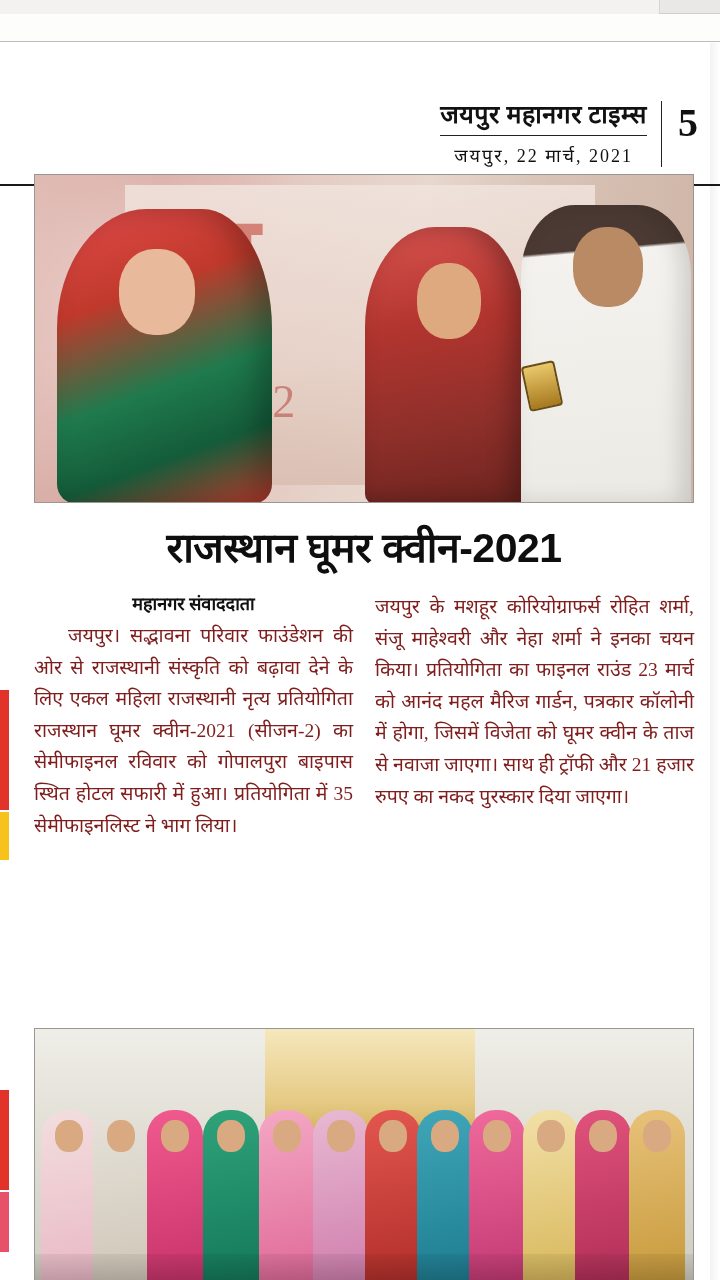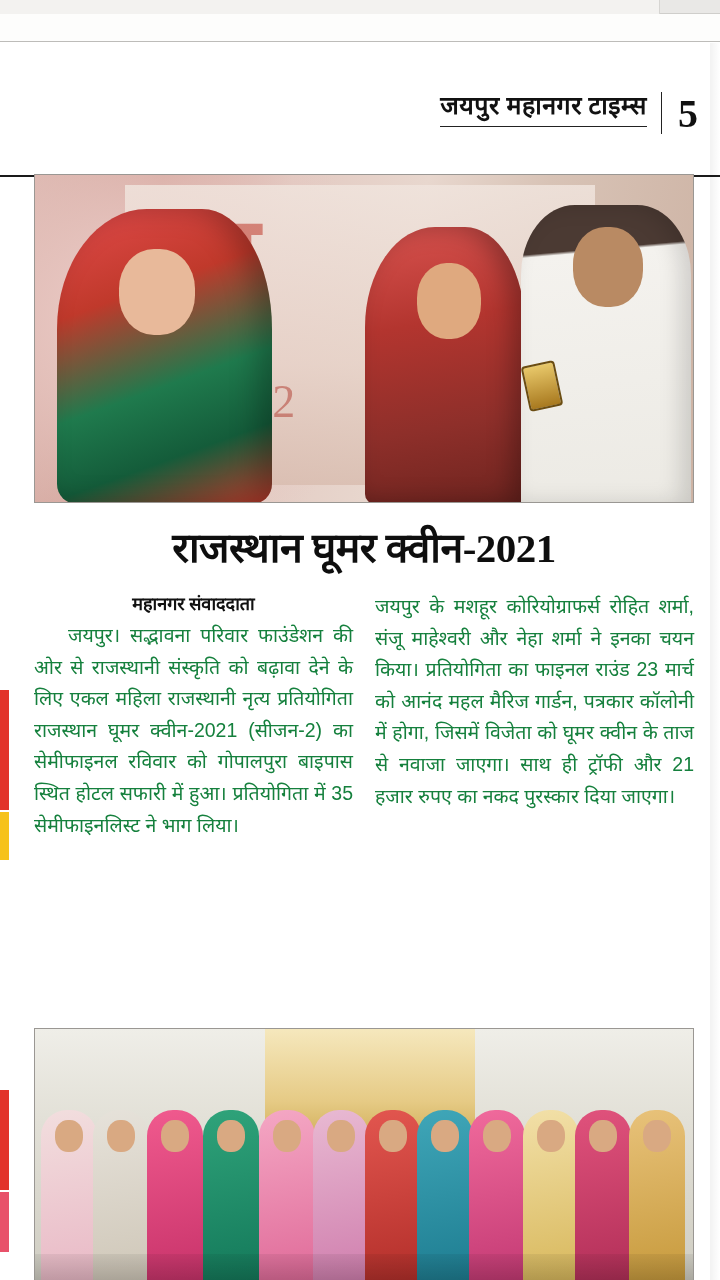--- a/index.html
+++ b/index.html
@@ -46,21 +46,21 @@
     width: 9px;
   }
   .reg-red   { top: 690px;  height: 120px; background: #e2332a; }
   .reg-yellow{ top: 812px;  height: 48px;  background: #f6c21b; }
   .reg-red2  { top: 1090px; height: 100px; background: #e2332a; }
   .reg-pink  { top: 1192px; height: 60px;  background: #e8516a; }
 
   
   .masthead {
     position: absolute;
-    left: 0; top: 52px;
+    left: 0; top: 61px;
     width: 720px; height: 125px;
     background: #ffffff;
     border-bottom: 2px solid #1a1a1a;
   }
   .masthead-inner {
     position: absolute;
     right: 22px; top: 40px;
     display: flex;
     align-items: flex-start;
   }
@@ -198,21 +198,21 @@
     width: 34px; height: 46px;
     background: linear-gradient(180deg, #e8c86a, #a8791f);
     border: 2px solid #6b4d12;
     border-radius: 4px;
     transform: rotate(-12deg);
   }
 
   .headline {
     margin-top: 18px;
     text-align: center;
-    font-family: Liberation Serif, serif;
+    font-family: Liberation Sans, sans-serif;
     font-weight: bold;
     font-size: 41px;
     line-height: 1.32;
     color: #0e0e0e;
     letter-spacing: -0.5px;
   }
   .headline .l2 { display: block; }
 
   .columns {
     display: flex;
@@ -224,24 +224,24 @@
   }
   .byline {
     font-family: "Liberation Serif", serif;
     font-weight: bold;
     font-size: 18px;
     color: #111;
     text-align: center;
     margin-bottom: 5px;
   }
   .body-text {
-    font-family: Liberation Sans, sans-serif;
+    font-family: Liberation Serif, serif;
     font-size: 19.5px;
     line-height: 1.62;
-    color: #15803d;
+    color: #7f1d1d;
     text-align: justify;
     text-justify: inter-word;
   }
   .body-text.indent { text-indent: 34px; }
 
   .bottom-photo {
     position: absolute;
     left: 34px; top: 1028px;
     width: 660px; height: 252px;
     border: 1px solid #9a9793;
@@ -302,20 +302,21 @@
   <div class="reg-mark reg-red"></div>
   <div class="reg-mark reg-yellow"></div>
   <div class="reg-mark reg-red2"></div>
   <div class="reg-mark reg-pink"></div>
 
   <div class="masthead">
     <div class="masthead-inner">
       <div class="mast-text">
         <div class="mast-title">जयपुर महानगर टाइम्स</div>
         <div class="mast-rule"></div>
+        <div class="mast-date">जयपुर, 22 मार्च, 2021</div>
       </div>
       <div class="page-num">5</div>
     </div>
   </div>
 
   <div class="article">
 
     <div class="lead-photo">
       <div class="photo-bg"></div>
       <div class="photo-banner"></div>

